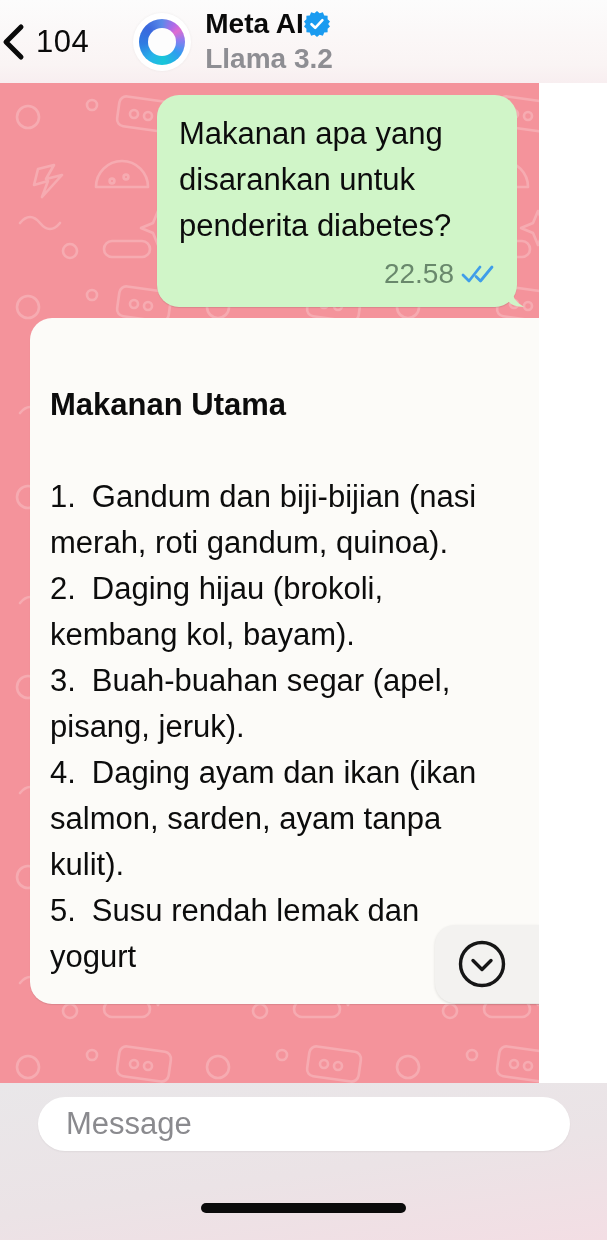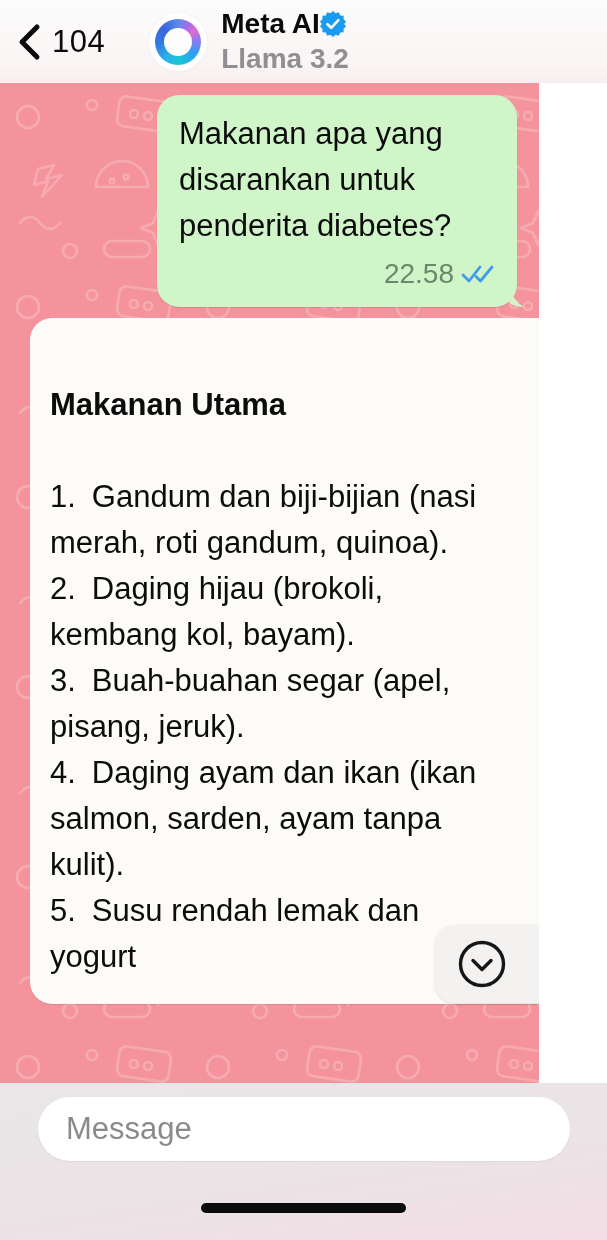--- a/index.html
+++ b/index.html
@@ -4,21 +4,21 @@
 <style>
   * { margin:0; padding:0; box-sizing:border-box; }
   html,body { width:607px; height:1240px; overflow:hidden;
     font-family:"Liberation Sans","DejaVu Sans",sans-serif; background:#fff; }
   .screen { position:relative; width:607px; height:1240px; overflow:hidden; }
 
   
   .header { position:absolute; top:0; left:0; width:607px; height:83px;
     background:linear-gradient(180deg,#fcfcfc 0%,#faf4f4 78%,#f8eef0 100%);
     z-index:30; display:flex; align-items:center; }
-  .back { display:flex; align-items:center; gap:10px; padding-left:16px; cursor:pointer; }
+  .back { display:flex; align-items:center; gap:10px; cursor:pointer; }
   .back svg { display:block; }
   .unread { font-size:31px; color:#0a0a0a; letter-spacing:.5px; }
   .contact { display:flex; align-items:center; gap:14px; margin-left:44px; cursor:pointer; }
   .avatar { width:58px; height:58px; border-radius:50%; background:#fff;
     display:flex; align-items:center; justify-content:center;
     box-shadow:0 0 3px rgba(0,0,0,.06); }
   .ring { width:46px; height:46px; border-radius:50%; position:relative;
     background:conic-gradient(from 0deg,
       #5a8ae8 0deg,#b06ae8 35deg,#e06cd0 55deg,#8d7cf0 85deg,
       #2f9df0 125deg,#18c6d8 175deg,#27b4ea 215deg,#2f7ce2 265deg,
@@ -50,21 +50,21 @@
 
   
   .scrollbtn { position:absolute; top:842px; right:-18px; width:122px; height:78px;
     background:#f3f2f0; border:none; border-radius:20px; cursor:pointer;
     box-shadow:0 1px 3px rgba(0,0,0,.12); display:flex; align-items:center; z-index:10; }
   .scrollbtn svg { margin-left:22px; display:block; }
 
   
   .footer { position:absolute; top:1083px; left:0; width:607px; height:157px;
     background:linear-gradient(172deg,#e9e7e9 0%,#ebe3e6 55%,#f3dee4 100%); z-index:40; }
-  .input-pill { position:absolute; top:14px; left:38px; width:532px; height:64px;
+  .input-pill { position:absolute; top:14px; left:38px; width:532px; height:54px;
     border-radius:35px; border:none; background:#ffffff; outline:none;
     font-family:"Liberation Sans","DejaVu Sans",sans-serif;
     font-size:31px; color:#0f172a; padding:0 28px;
     box-shadow:0 1px 2px rgba(0,0,0,.05); }
   .input-pill::placeholder { color:#8a8a8e; }
   .home-indicator { position:absolute; top:120px; left:201px; width:205px; height:10px;
     border-radius:5px; background:#0b0b0b; cursor:grab; }
 </style>
 </head>
 <body>

